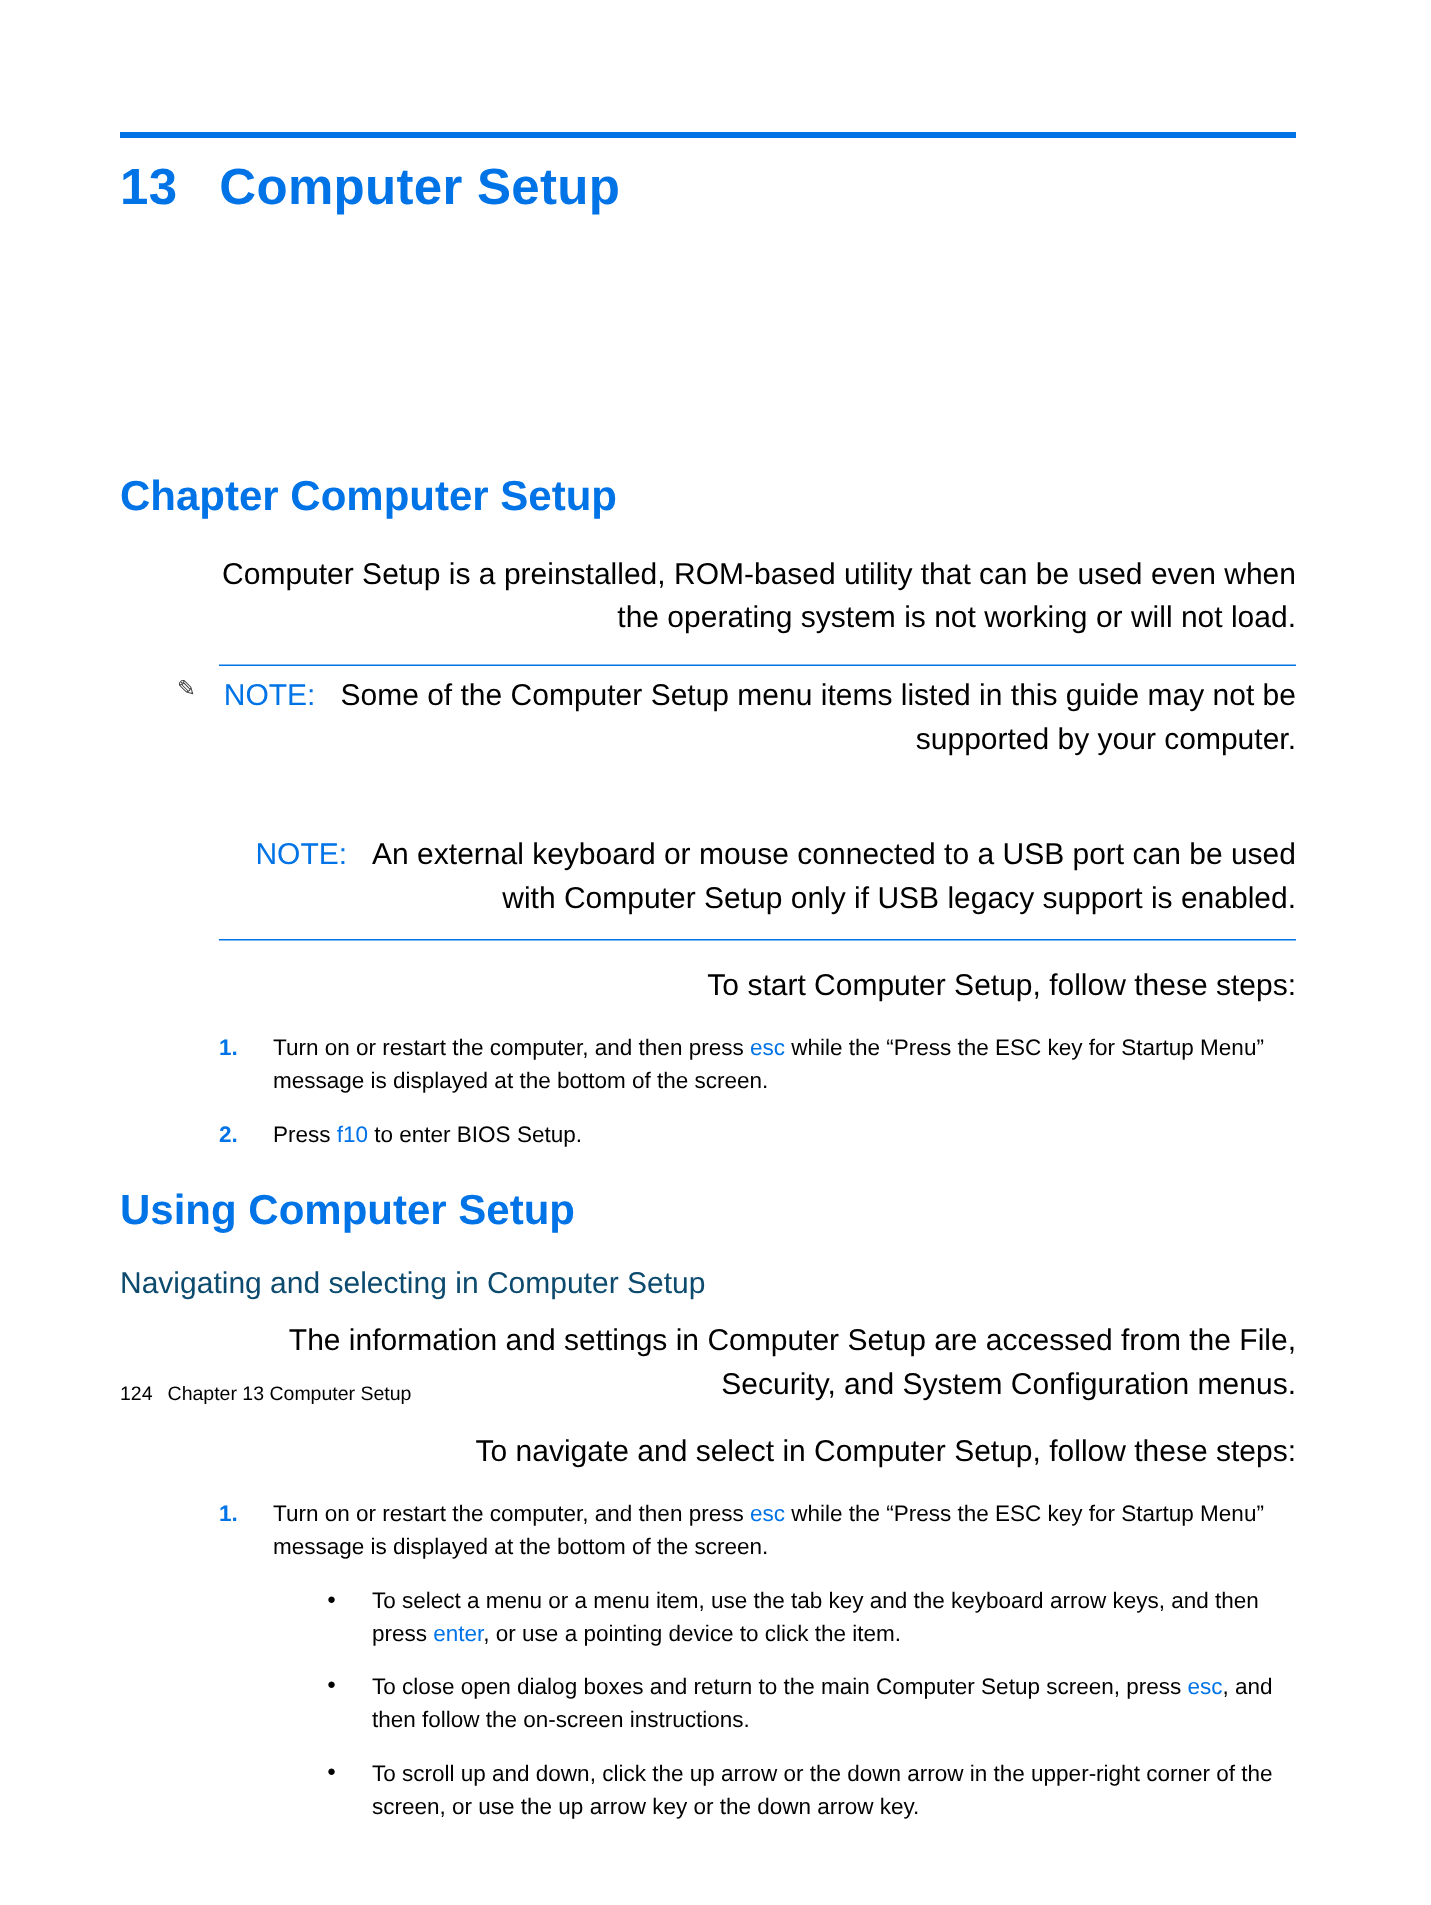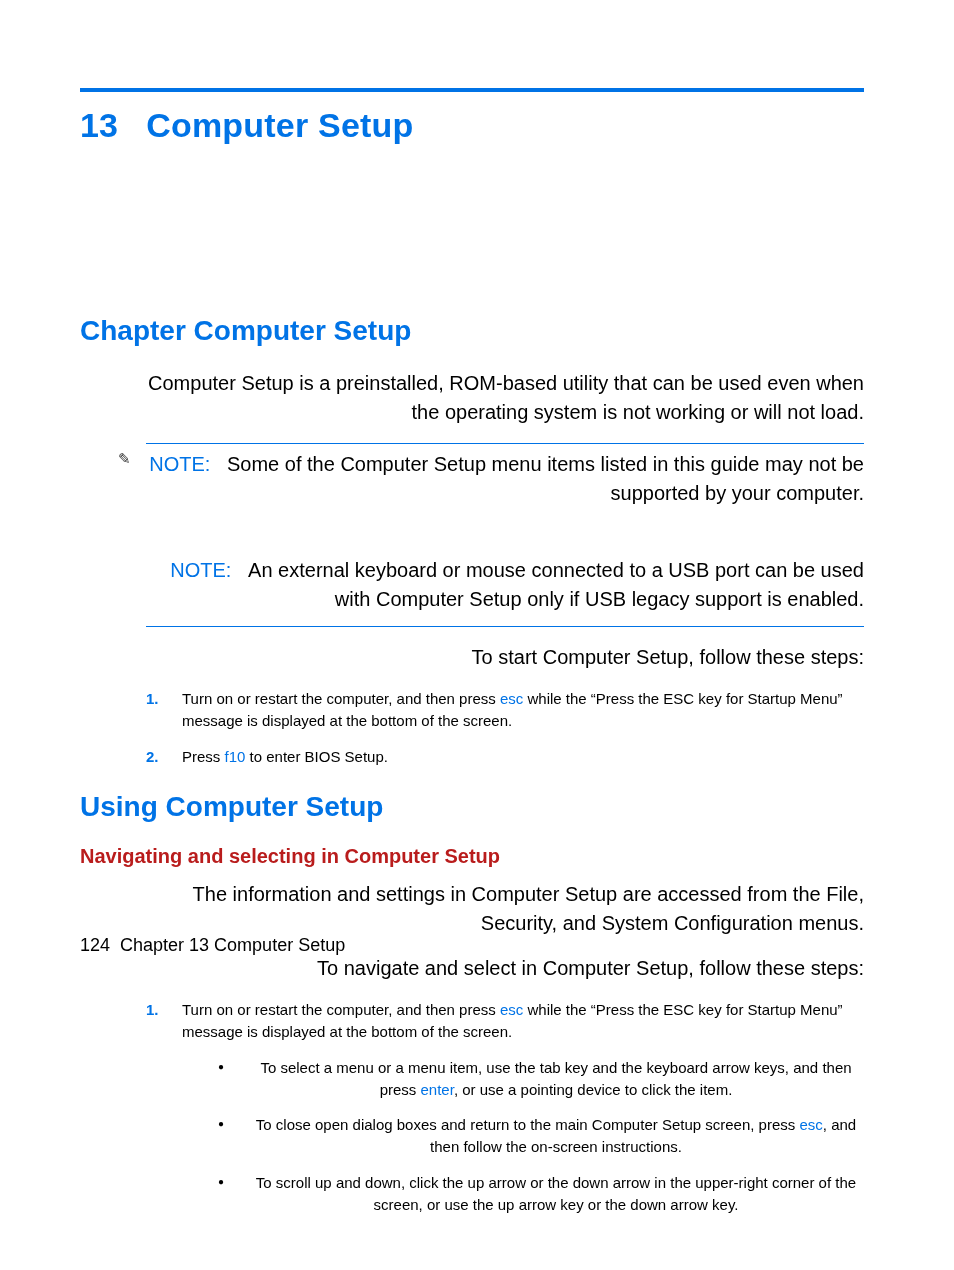--- a/index.html
+++ b/index.html
@@ -3,36 +3,36 @@
 <meta charset="utf-8">
 <style>
   * { box-sizing: border-box; margin: 0; padding: 0; }
   html, body { width: 954px; height: 1270px; background: #fff; font-family: Arial, Helvetica, sans-serif; color: #000; }
   .page { position: relative; width: 954px; height: 1012px; padding: 88px 90px 0 80px; }
   .top-rule { height: 4px; background: #0073e6; margin-bottom: 14px; }
   .chapter-title { color: #0073e6; font-weight: 700; font-size: 34px; letter-spacing: 0.2px; }
   .chapter-title .chnum { display: inline-block; margin-right: 28px; }
   .spacer-lg { height: 170px; }
   .h2 { color: #0073e6; font-weight: 700; font-size: 28px; margin-bottom: 22px; }
-  .h3 { color: #b91c1c; font-weight: 700; font-size: 20px; margin: 16px 0 12px 0; }
+  .h3 { color: #0c4a6e; font-weight: 400; font-size: 20px; margin: 16px 0 12px 0; }
   .body-indent { margin-left: 66px; }
   p.body { font-size: 20px; line-height: 1.45; margin-bottom: 16px; text-align: right; }
   .note-box { border-top: 1px solid #0073e6; border-bottom: 1px solid #0073e6; position: relative; padding: 6px 0; margin: 4px 0 16px 0; }
   .note-box p.body { margin-bottom: 14px; }
   .note-box p.body:last-child { margin-bottom: 6px; margin-top: 48px; }
   .note-label { color: #0073e6; font-weight: 400; }
   .note-icon { position: absolute; left: -28px; top: 6px; font-size: 15px; color: #333; }
   ol.numbered { list-style: none; margin: 0 0 24px 66px; }
   ol.numbered li { position: relative; padding-left: 36px; font-size: 15px; line-height: 1.45; margin-bottom: 14px; }
   ol.numbered li .num { position: absolute; left: 0; top: 0; color: #0073e6; font-weight: 700; }
-  ul.bullets { list-style: none; margin: 0 0 0 36px; text-align: center; }
+  ul.bullets { list-style: none; margin: 0 0 0 36px; }
   ul.bullets li { position: relative; padding-left: 30px; font-size: 15px; line-height: 1.45; margin: 14px 0 0 0; }
   ul.bullets li::before { content: "●"; position: absolute; left: 0; top: 0; font-size: 10px; line-height: 20px; }
   .link { color: #0073e6; }
-  .footer { position: absolute; left: 80px; bottom: 56px; font-size: 18px; }
+  .footer { position: absolute; left: 80px; bottom: 76px; font-size: 13px; }
   .footer .pn { margin-right: 10px; }
 </style>
 </head>
 <body>
 
 <div class="page">
   <div class="top-rule"></div>
 
   <div class="chapter-title">
     <span class="chnum">13</span><span>Computer Setup</span>

